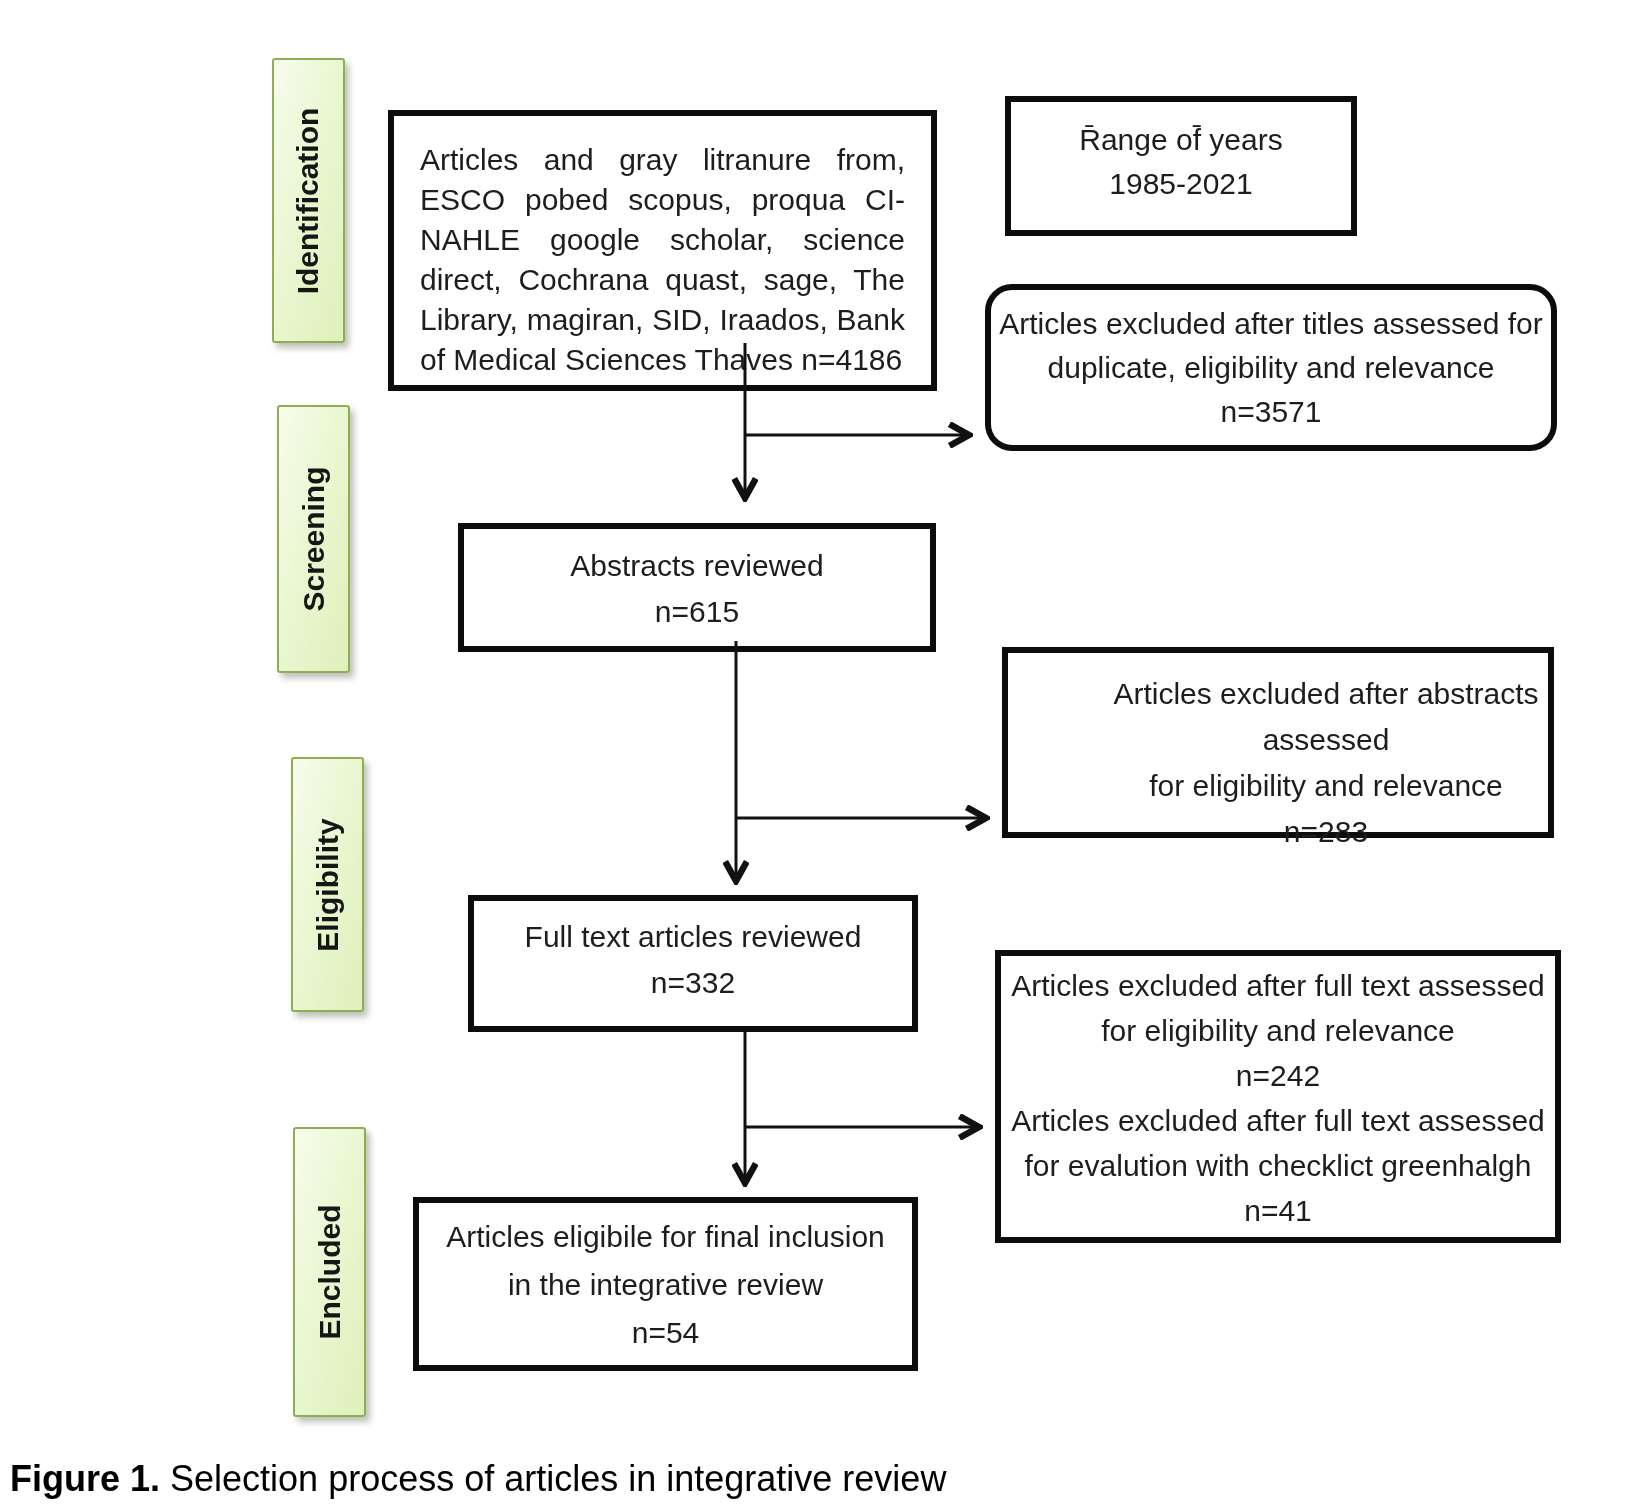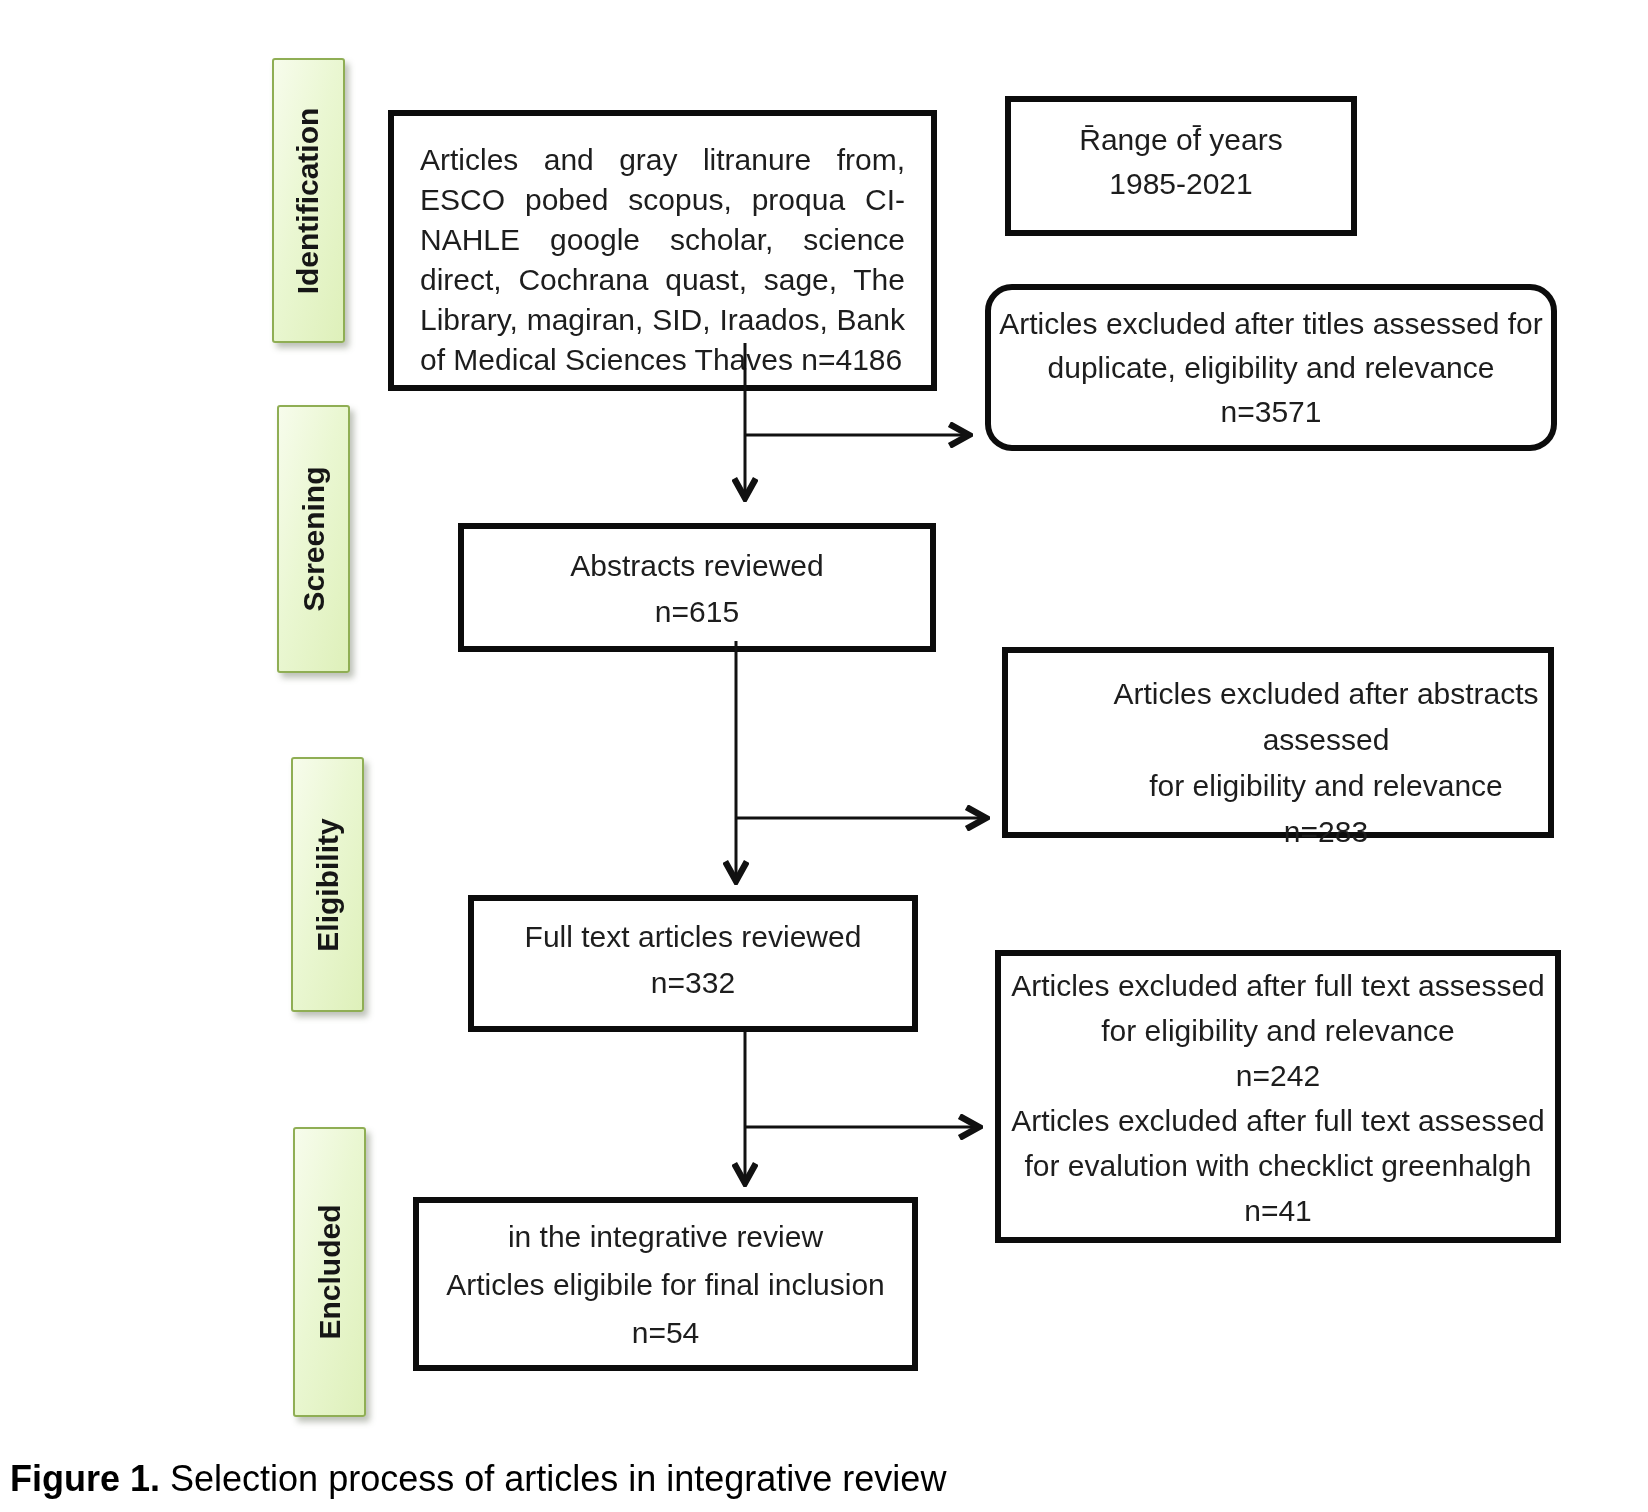--- a/index.html
+++ b/index.html
@@ -128,22 +128,22 @@
   <div class="fbox" id="box-excluded-fulltext" style="left:995px; top:950px; width:566px; height:293px;">
     <div class="ln">Articles excluded after full text assessed</div>
     <div class="ln">for eligibility and relevance</div>
     <div class="ln">n=242</div>
     <div class="ln">Articles excluded after full text assessed</div>
     <div class="ln">for evalution with checklict greenhalgh</div>
     <div class="ln">n=41</div>
   </div>
 
   <div class="fbox" id="box-final" style="left:413px; top:1197px; width:505px; height:174px;">
+    <div class="ln">Articles eligibile for final inclusion</div>
     <div class="ln">in the integrative review</div>
-    <div class="ln">Articles eligibile for final inclusion</div>
     <div class="ln">n=54</div>
   </div>
 
   <svg id="arrows" width="1648" height="1512" viewBox="0 0 1648 1512">
     <defs>
       <marker id="arrowhead" viewBox="0 0 12 12" refX="10" refY="6" markerWidth="26" markerHeight="26" markerUnits="userSpaceOnUse" orient="auto">
         <path d="M1,1 L10,6 L1,11" fill="none" stroke="#111111" stroke-width="2.2"></path>
       </marker>
     </defs>
     <path d="M745,343 L745,498" marker-end="url(#arrowhead)"></path>

